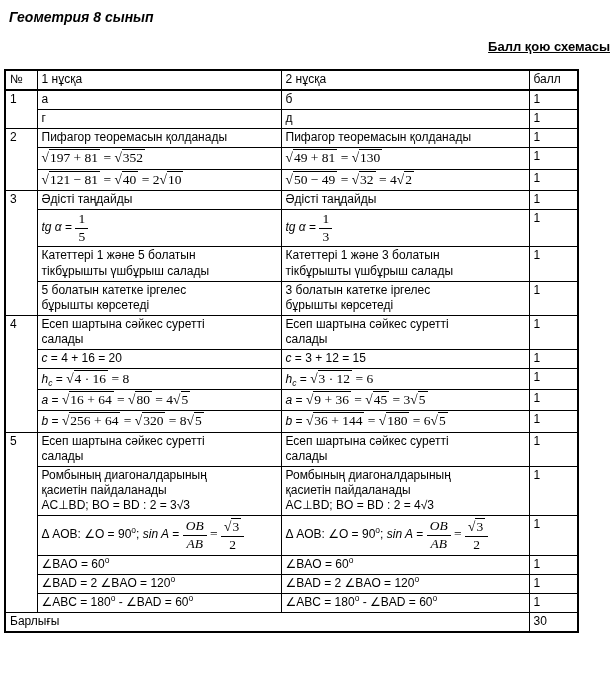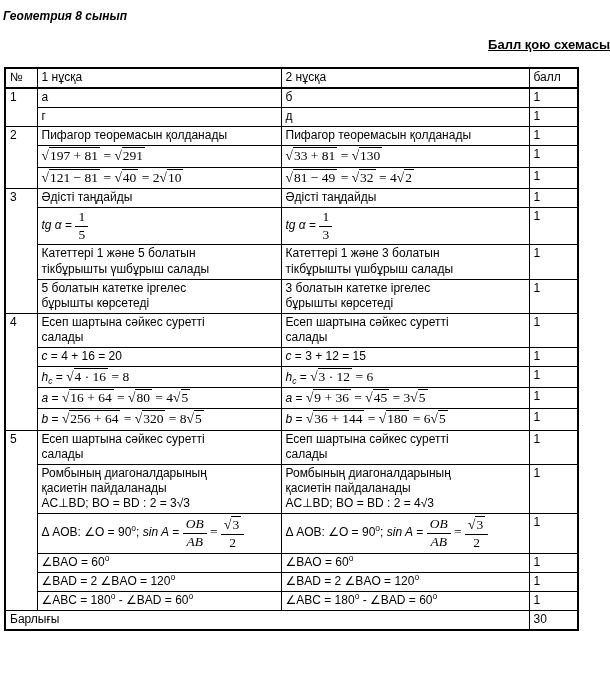--- a/index.html
+++ b/index.html
@@ -12,22 +12,22 @@
     width: 610px;
     height: 681px;
     font-family: "Liberation Sans", sans-serif;
     font-size: 12px;
     overflow: hidden;
   }
   .doc-title {
     font-family: "Liberation Sans", sans-serif;
     font-weight: bold;
     font-style: italic;
-    font-size: 12px;
-    margin: 9px 0 0 3px;
+    font-size: 14px;
+    margin: 9px 0 0 9px;
   }
   .doc-subtitle {
     font-weight: bold;
     font-size: 13px;
     text-decoration: underline;
     margin: 14px 0 0 7px;
     text-align: right;
   }
   table.score-table {
     border-collapse: collapse;
@@ -113,27 +113,27 @@
         <td>д</td>
         <td>1</td>
       </tr>
       <tr>
         <td rowspan="3">2</td>
         <td>Пифагор теоремасын қолданады</td>
         <td>Пифагор теоремасын қолданады</td>
         <td>1</td>
       </tr>
       <tr>
-        <td><span class="m"><span class="sqrt">√<span class="ov">197 + 81</span></span> = <span class="sqrt">√<span class="ov">291</span></span></span></td>
-        <td><span class="m"><span class="sqrt">√<span class="ov">33 + 81</span></span> = <span class="sqrt">√<span class="ov">130</span></span></span></td>
+        <td><span class="m"><span class="sqrt">√<span class="ov">197 + 81</span></span> = <span class="sqrt">√<span class="ov">352</span></span></span></td>
+        <td><span class="m"><span class="sqrt">√<span class="ov">49 + 81</span></span> = <span class="sqrt">√<span class="ov">130</span></span></span></td>
         <td>1</td>
       </tr>
       <tr>
         <td><span class="m"><span class="sqrt">√<span class="ov">121 − 81</span></span> = <span class="sqrt">√<span class="ov">40</span></span> = 2<span class="sqrt">√<span class="ov">10</span></span></span></td>
-        <td><span class="m"><span class="sqrt">√<span class="ov">81 − 49</span></span> = <span class="sqrt">√<span class="ov">32</span></span> = 4<span class="sqrt">√<span class="ov">2</span></span></span></td>
+        <td><span class="m"><span class="sqrt">√<span class="ov">50 − 49</span></span> = <span class="sqrt">√<span class="ov">32</span></span> = 4<span class="sqrt">√<span class="ov">2</span></span></span></td>
         <td>1</td>
       </tr>
       <tr>
         <td rowspan="4">3</td>
         <td>Әдісті таңдайды</td>
         <td>Әдісті таңдайды</td>
         <td>1</td>
       </tr>
       <tr>
         <td><i>tg α</i> = <span class="m"><span class="frac"><span class="fn">1</span><span class="fd">5</span></span></span></td>

